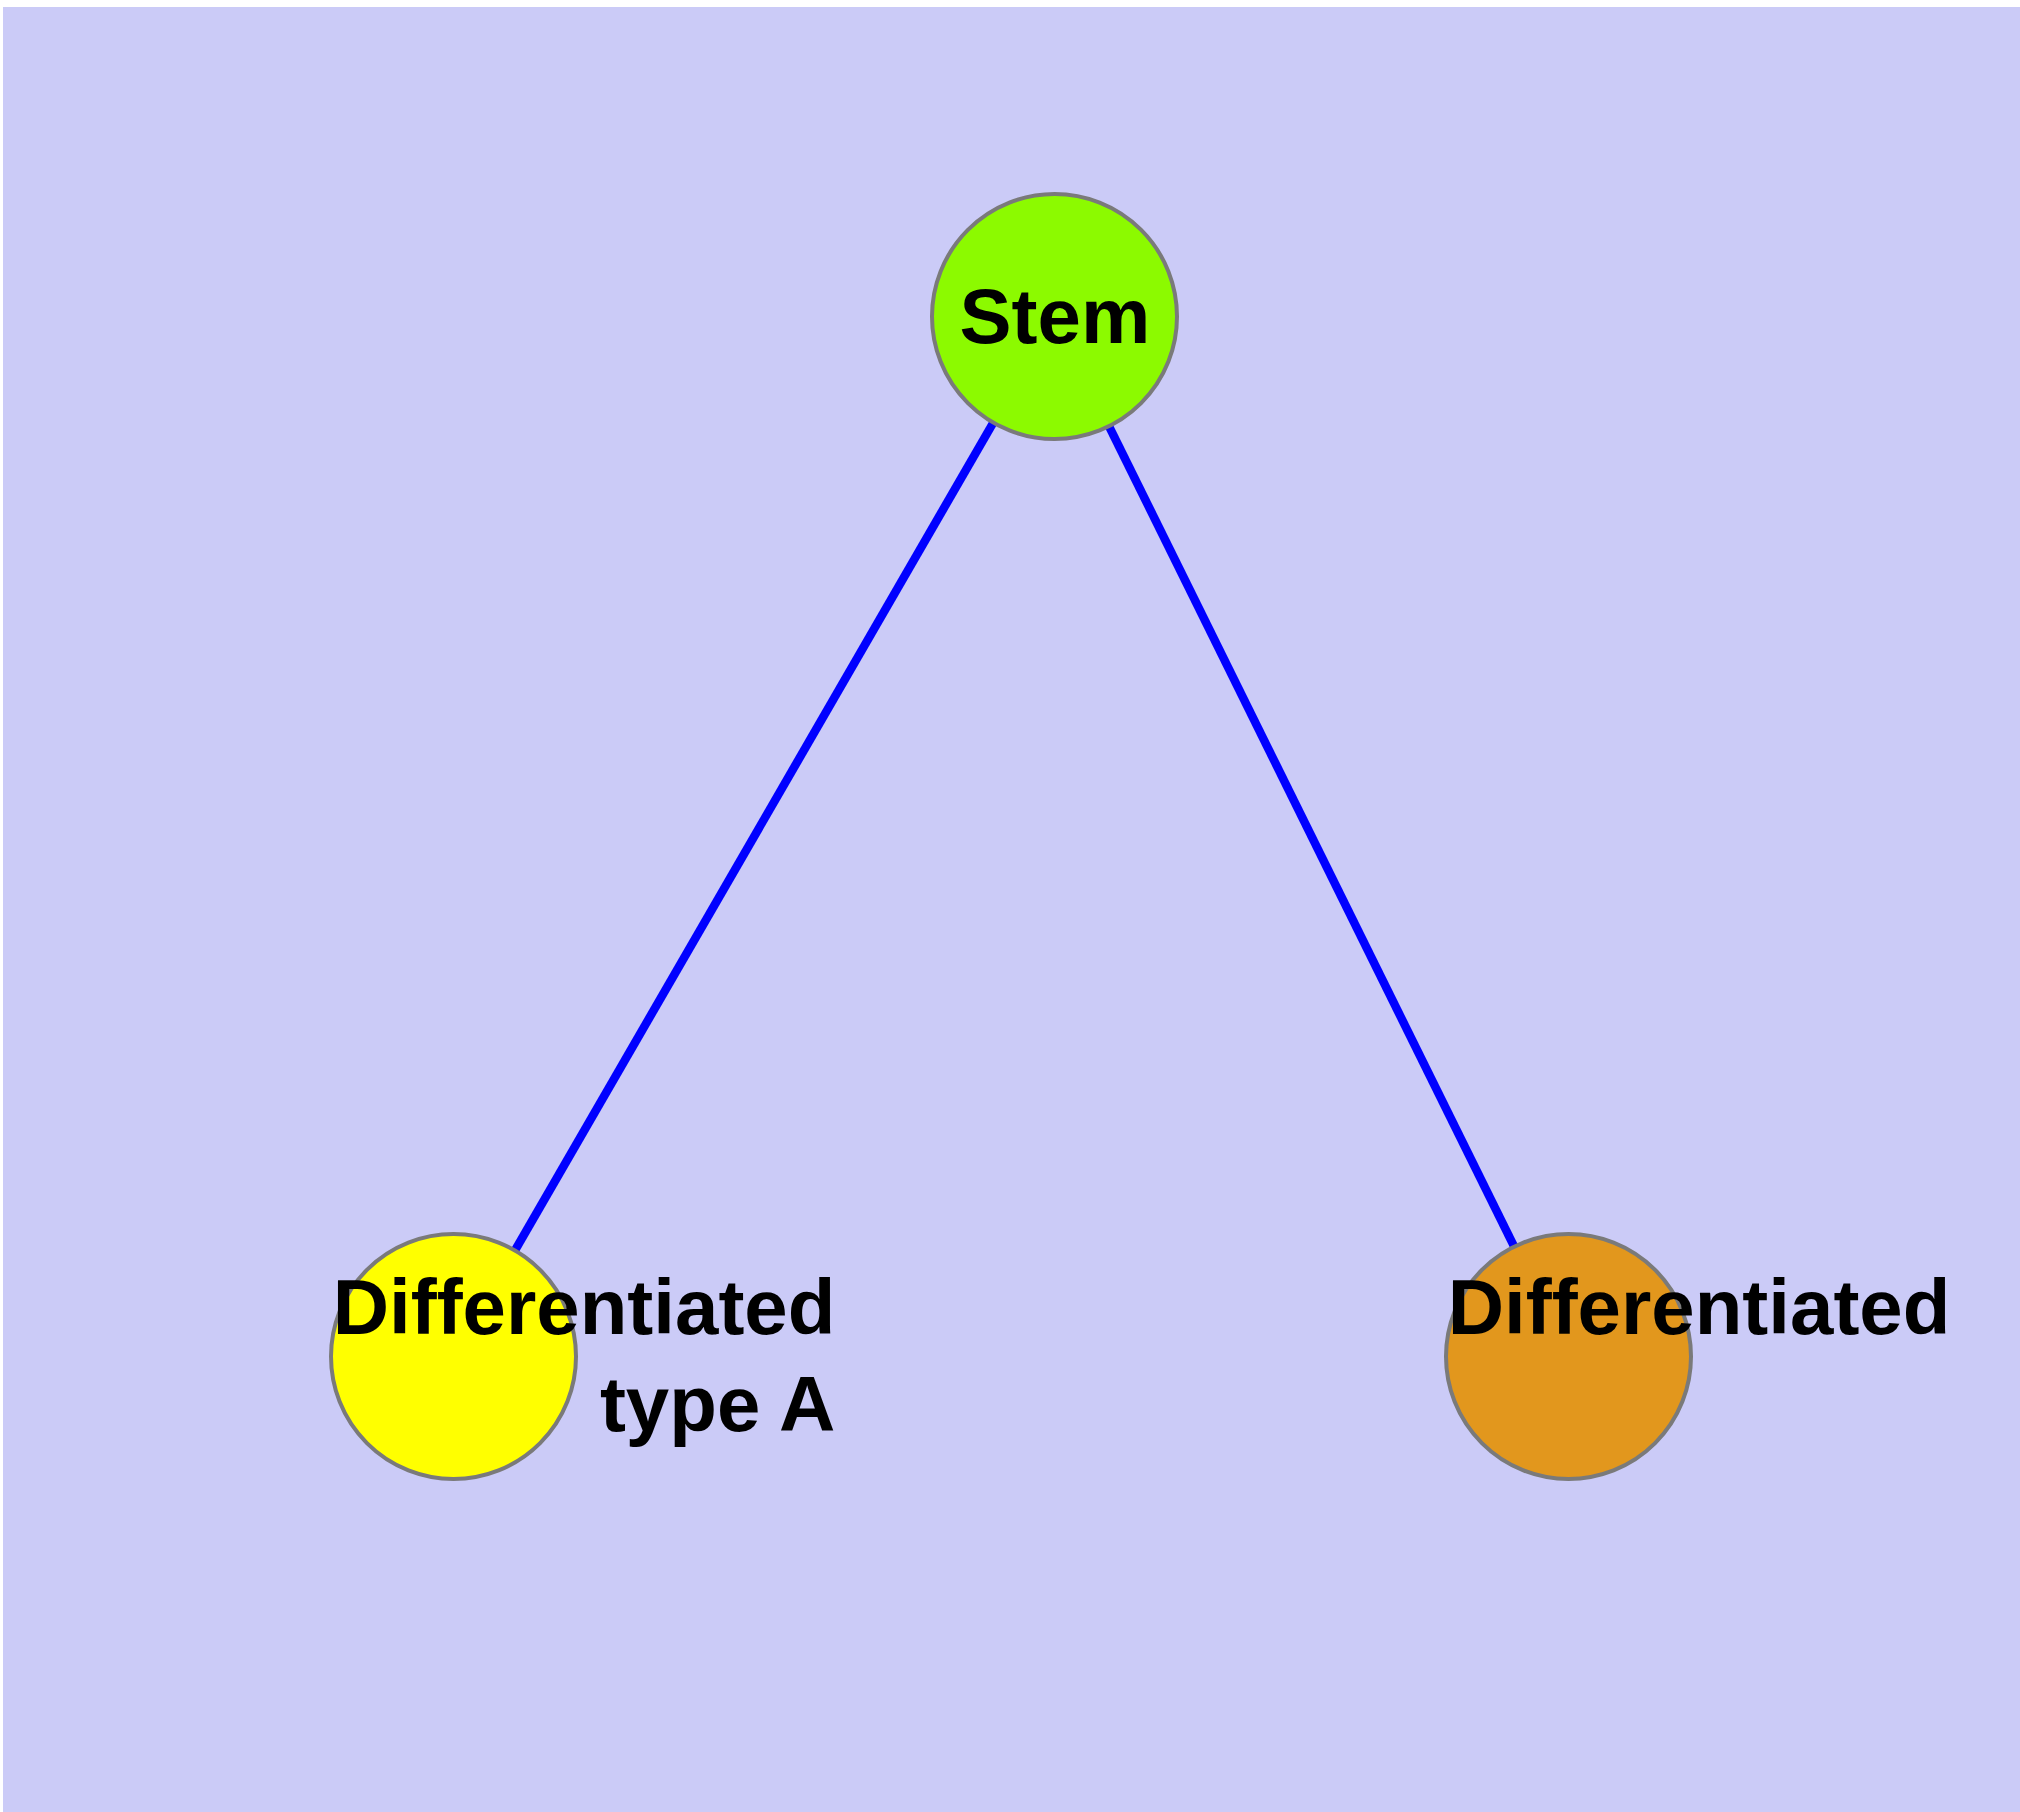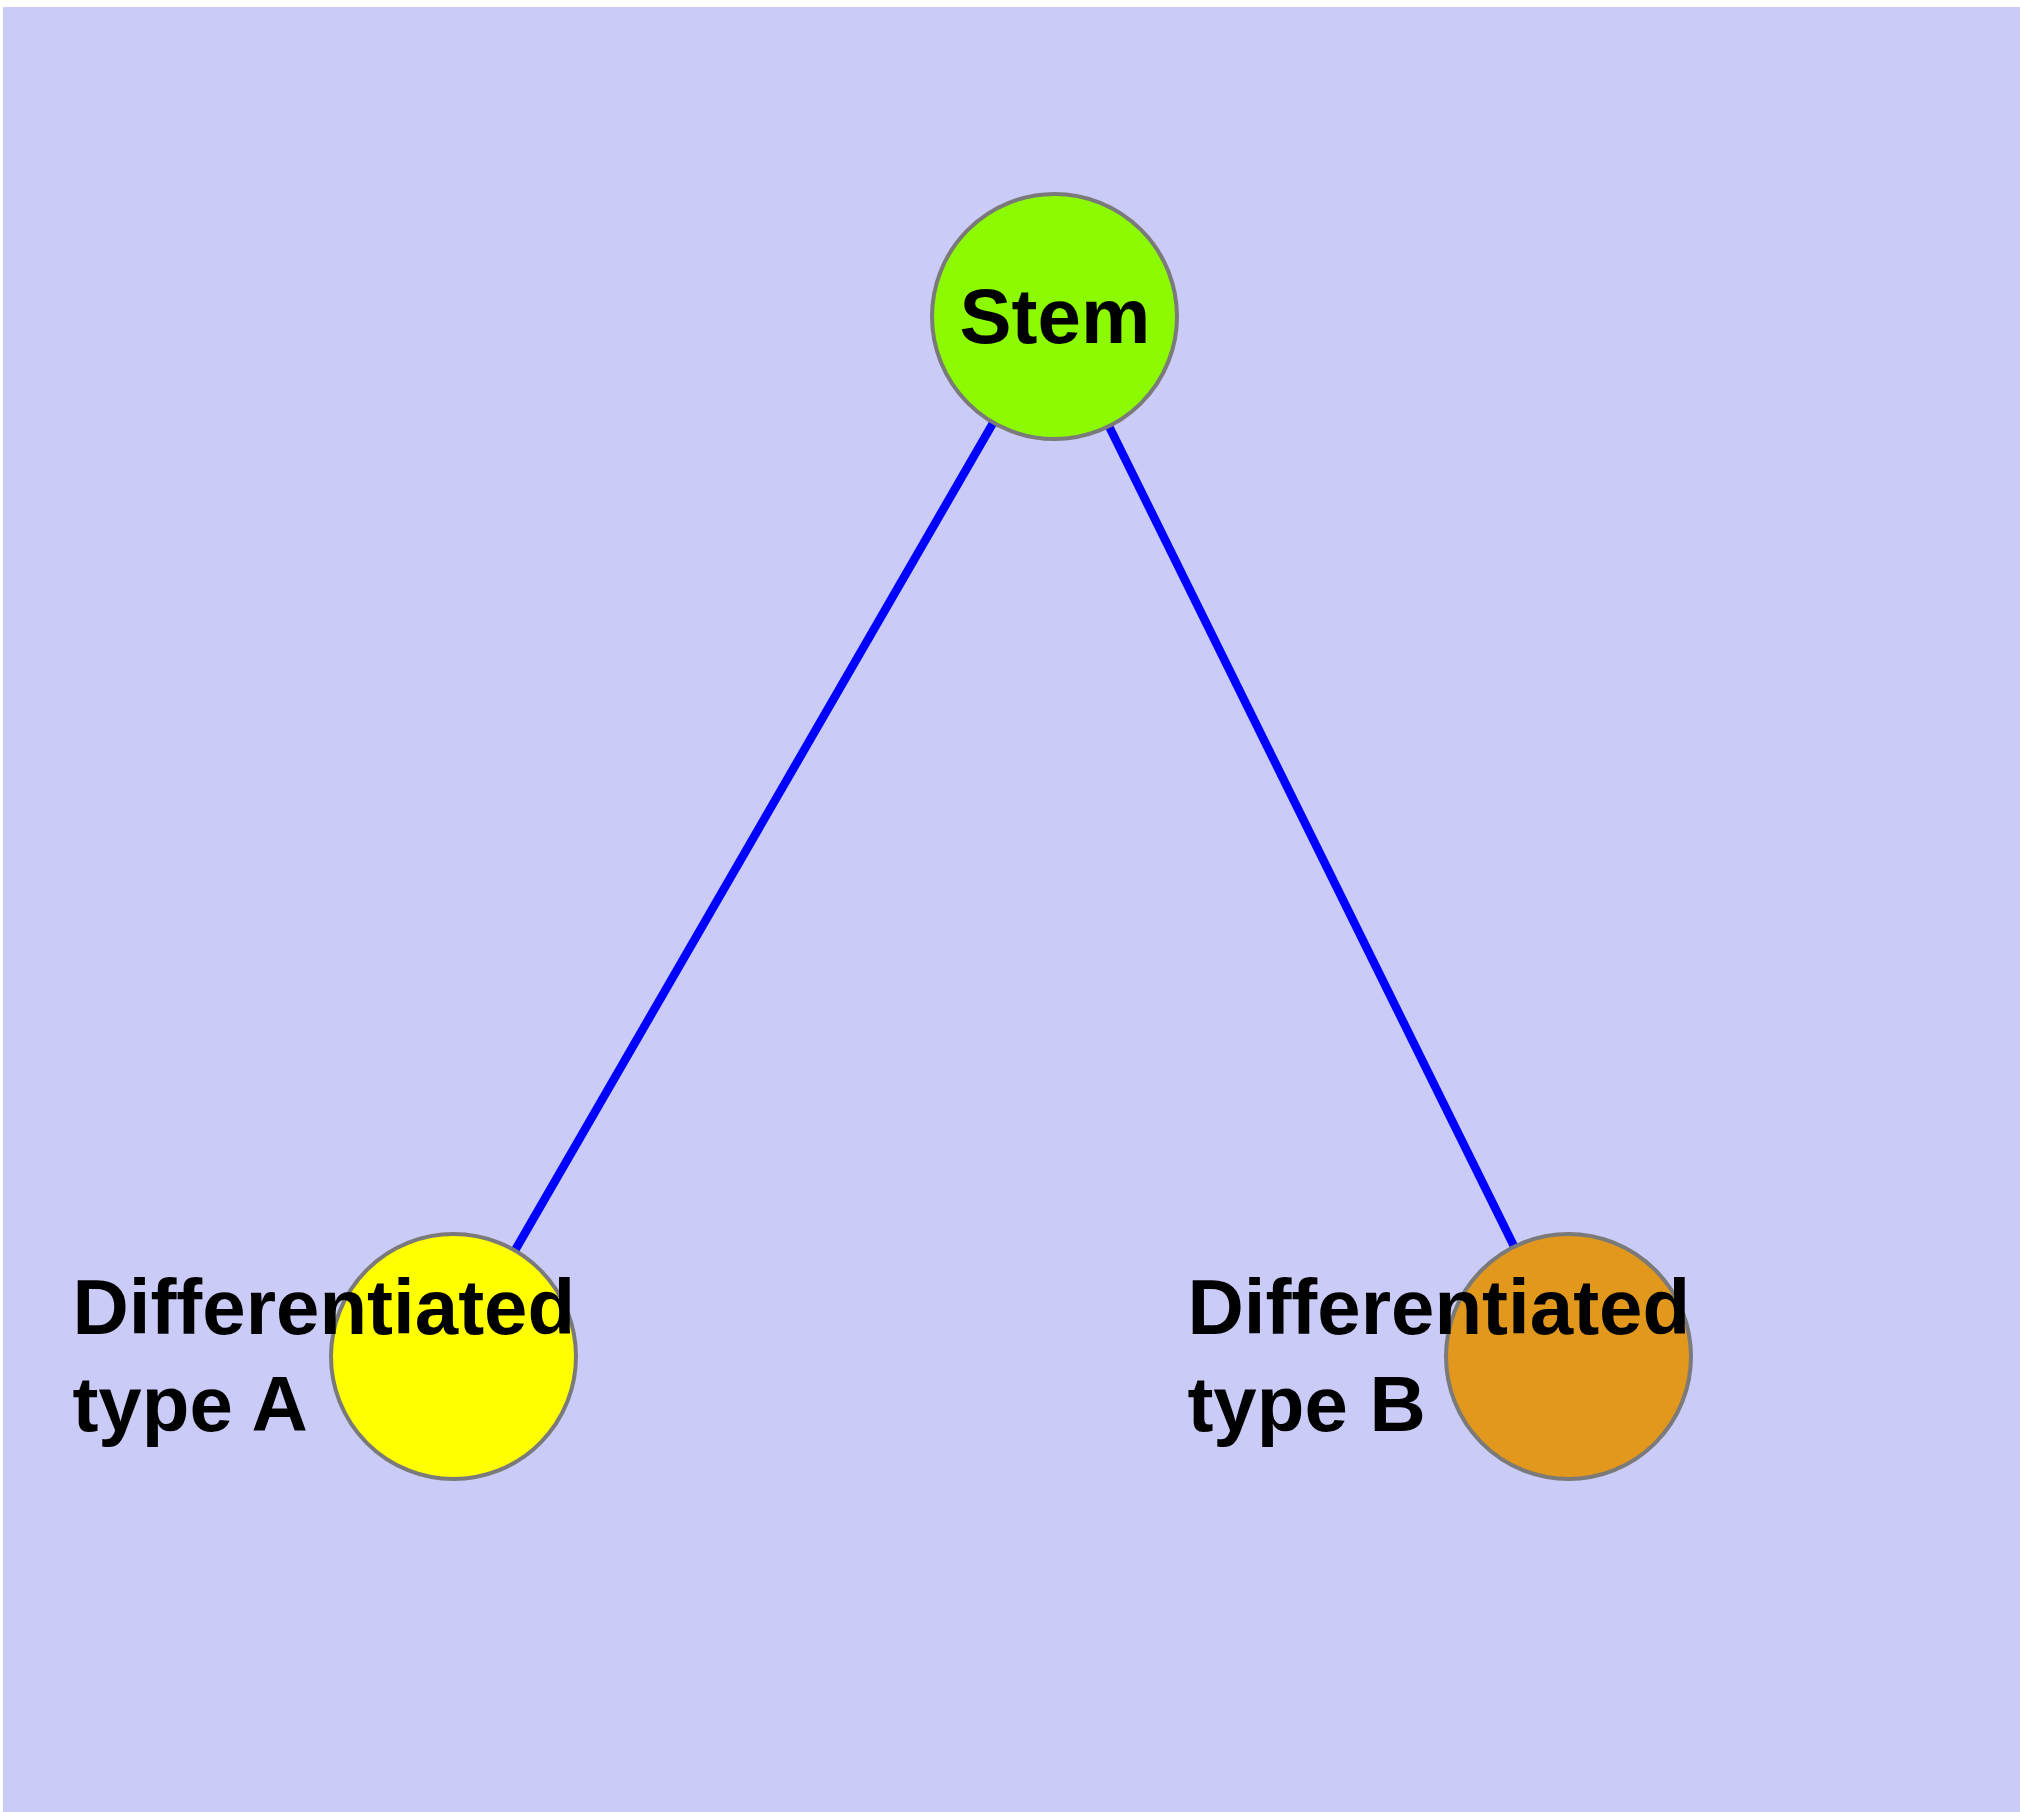--- a/index.html
+++ b/index.html
@@ -47,21 +47,21 @@
     text-align: right;
     white-space: nowrap;
   }
   .floating-label {
     position: absolute;
     width: 763px;
     font-size: 78px;
     font-weight: bold;
     color: #000000;
     line-height: 97px;
-    text-align: left;
+    text-align: right;
     z-index: 5;
     pointer-events: none;
   }
   .label-type-a { left: 69px; top: 1252px; }
   .label-type-b { left: 1184px; top: 1252px; }
 </style>
 </head>
 <body>
 
 <div class="canvas" style="background-color: rgb(203, 203, 247);">
@@ -79,17 +79,16 @@
 
   <div class="node node-type-b" style="background-color: rgb(226, 151, 29); border-color: rgb(122, 122, 122);"></div>
 
   <div class="floating-label label-type-a">
     <div>Differentiated</div>
     <div>type A</div>
   </div>
 
   <div class="floating-label label-type-b">
     <div>Differentiated</div>
-    <div>type B</div>
   </div>
 
 </div>
 
 
 </body></html>

